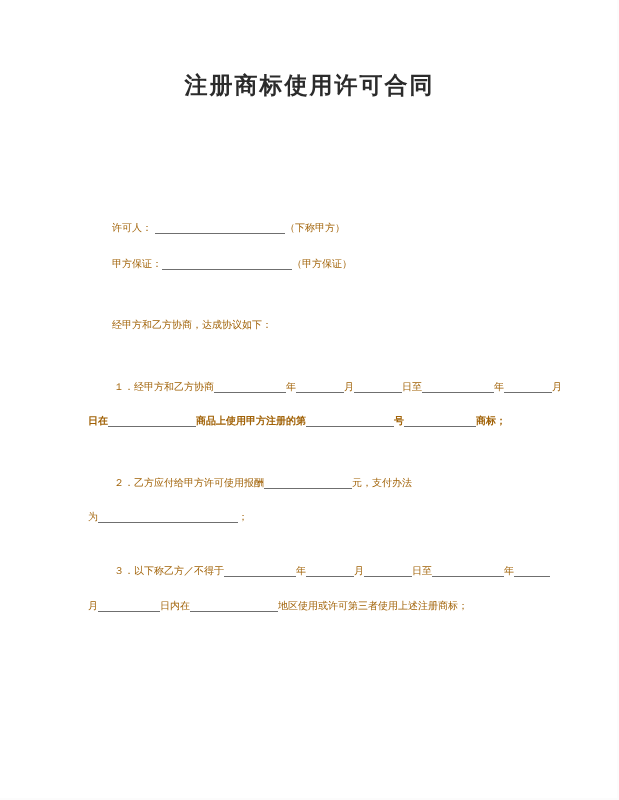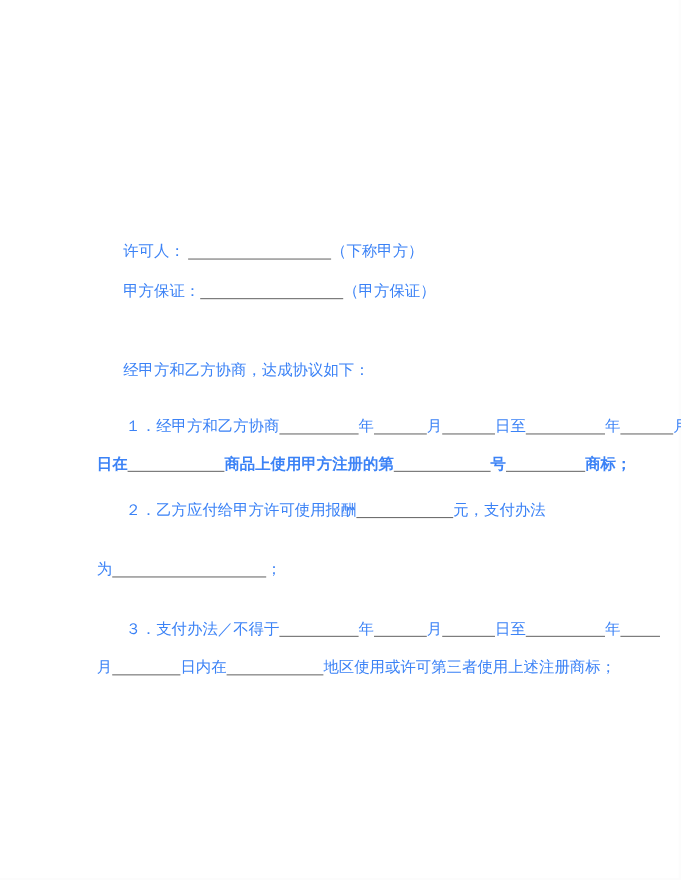--- a/index.html
+++ b/index.html
@@ -50,23 +50,23 @@
     font-size: 23px;
     font-weight: bold;
     letter-spacing: 2px;
     color: #2b2b2b;
   }
 
   .body-block {
     position: absolute;
     left: 88px;
     width: 450px;
-    font-size: 14px;
+    font-size: 10px;
     line-height: 1;
-    color: #3b82f6;
+    color: #a16207;
   }
 
   .para {
     margin: 0;
     white-space: nowrap;
   }
   .indent {
     display: inline-block;
     width: 26px;
   }
@@ -94,66 +94,67 @@
   .sep { display: inline-block; width: 3px; }
 </style>
 </head>
 <body>
 
 <div class="page">
 
   <div class="page-edge-right"></div>
   <div class="page-edge-bottom"></div>
 
+  <div class="doc-title">注册商标使用许可合同</div>
 
   <div class="body-block" style="top: 222px;">
     <p class="para">
       <span class="indent-sm"></span><span>许可人：</span><span class="sep"></span><span class="blank b-party"></span><span>（下称甲方）</span>
     </p>
   </div>
 
   <div class="body-block" style="top: 258px;">
     <p class="para">
       <span class="indent-sm"></span><span>甲方保证：</span><span class="blank b-party"></span><span>（甲方保证）</span>
     </p>
   </div>
 
-  <div class="body-block" style="top: 330px;">
+  <div class="body-block" style="top: 320px;">
     <p class="para">
       <span class="indent-sm"></span><span>经甲方和乙方协商，达成协议如下：</span>
     </p>
   </div>
 
   <div class="body-block" style="top: 381px; width: 470px;">
     <p class="para">
       <span class="indent"></span><span>１．</span><span>经甲方和乙方协商</span><span class="blank b-l"></span><span>年</span><span class="blank b-s"></span><span>月</span><span class="blank b-s"></span><span>日至</span><span class="blank b-l"></span><span>年</span><span class="blank b-s"></span><span>月</span>
     </p>
   </div>
 
   <div class="body-block" style="top: 415px; left: 88px; width: 470px; font-weight: bold;">
     <p class="para">
       <span>日在</span><span class="blank b-xl"></span><span>商品上使用甲方注册的第</span><span class="blank b-xl"></span><span>号</span><span class="blank b-l"></span><span>商标；</span>
     </p>
   </div>
 
-  <div class="body-block" style="top: 457px; width: 470px;">
+  <div class="body-block" style="top: 477px; width: 470px;">
     <p class="para">
       <span class="indent"></span><span>２．</span><span>乙方应付给甲方许可使用报酬</span><span class="blank b-xl"></span><span>元，支付办法</span>
     </p>
   </div>
 
   <div class="body-block" style="top: 511px; left: 88px; width: 470px;">
     <p class="para">
       <span>为</span><span class="blank b-pay"></span><span>；</span>
     </p>
   </div>
 
   <div class="body-block" style="top: 565px; width: 470px;">
     <p class="para">
-      <span class="indent"></span><span>３．</span><span>支付办法／不得于</span><span class="blank b-l"></span><span>年</span><span class="blank b-s"></span><span>月</span><span class="blank b-s"></span><span>日至</span><span class="blank b-l"></span><span>年</span><span class="blank b-xs"></span>
+      <span class="indent"></span><span>３．</span><span>以下称乙方／不得于</span><span class="blank b-l"></span><span>年</span><span class="blank b-s"></span><span>月</span><span class="blank b-s"></span><span>日至</span><span class="blank b-l"></span><span>年</span><span class="blank b-xs"></span>
     </p>
   </div>
 
   <div class="body-block" style="top: 600px; left: 88px; width: 470px;">
     <p class="para">
       <span>月</span><span class="blank b-m"></span><span>日内在</span><span class="blank b-xl"></span><span>地区使用或许可第三者使用上述注册商标；</span>
     </p>
   </div>
 
 

